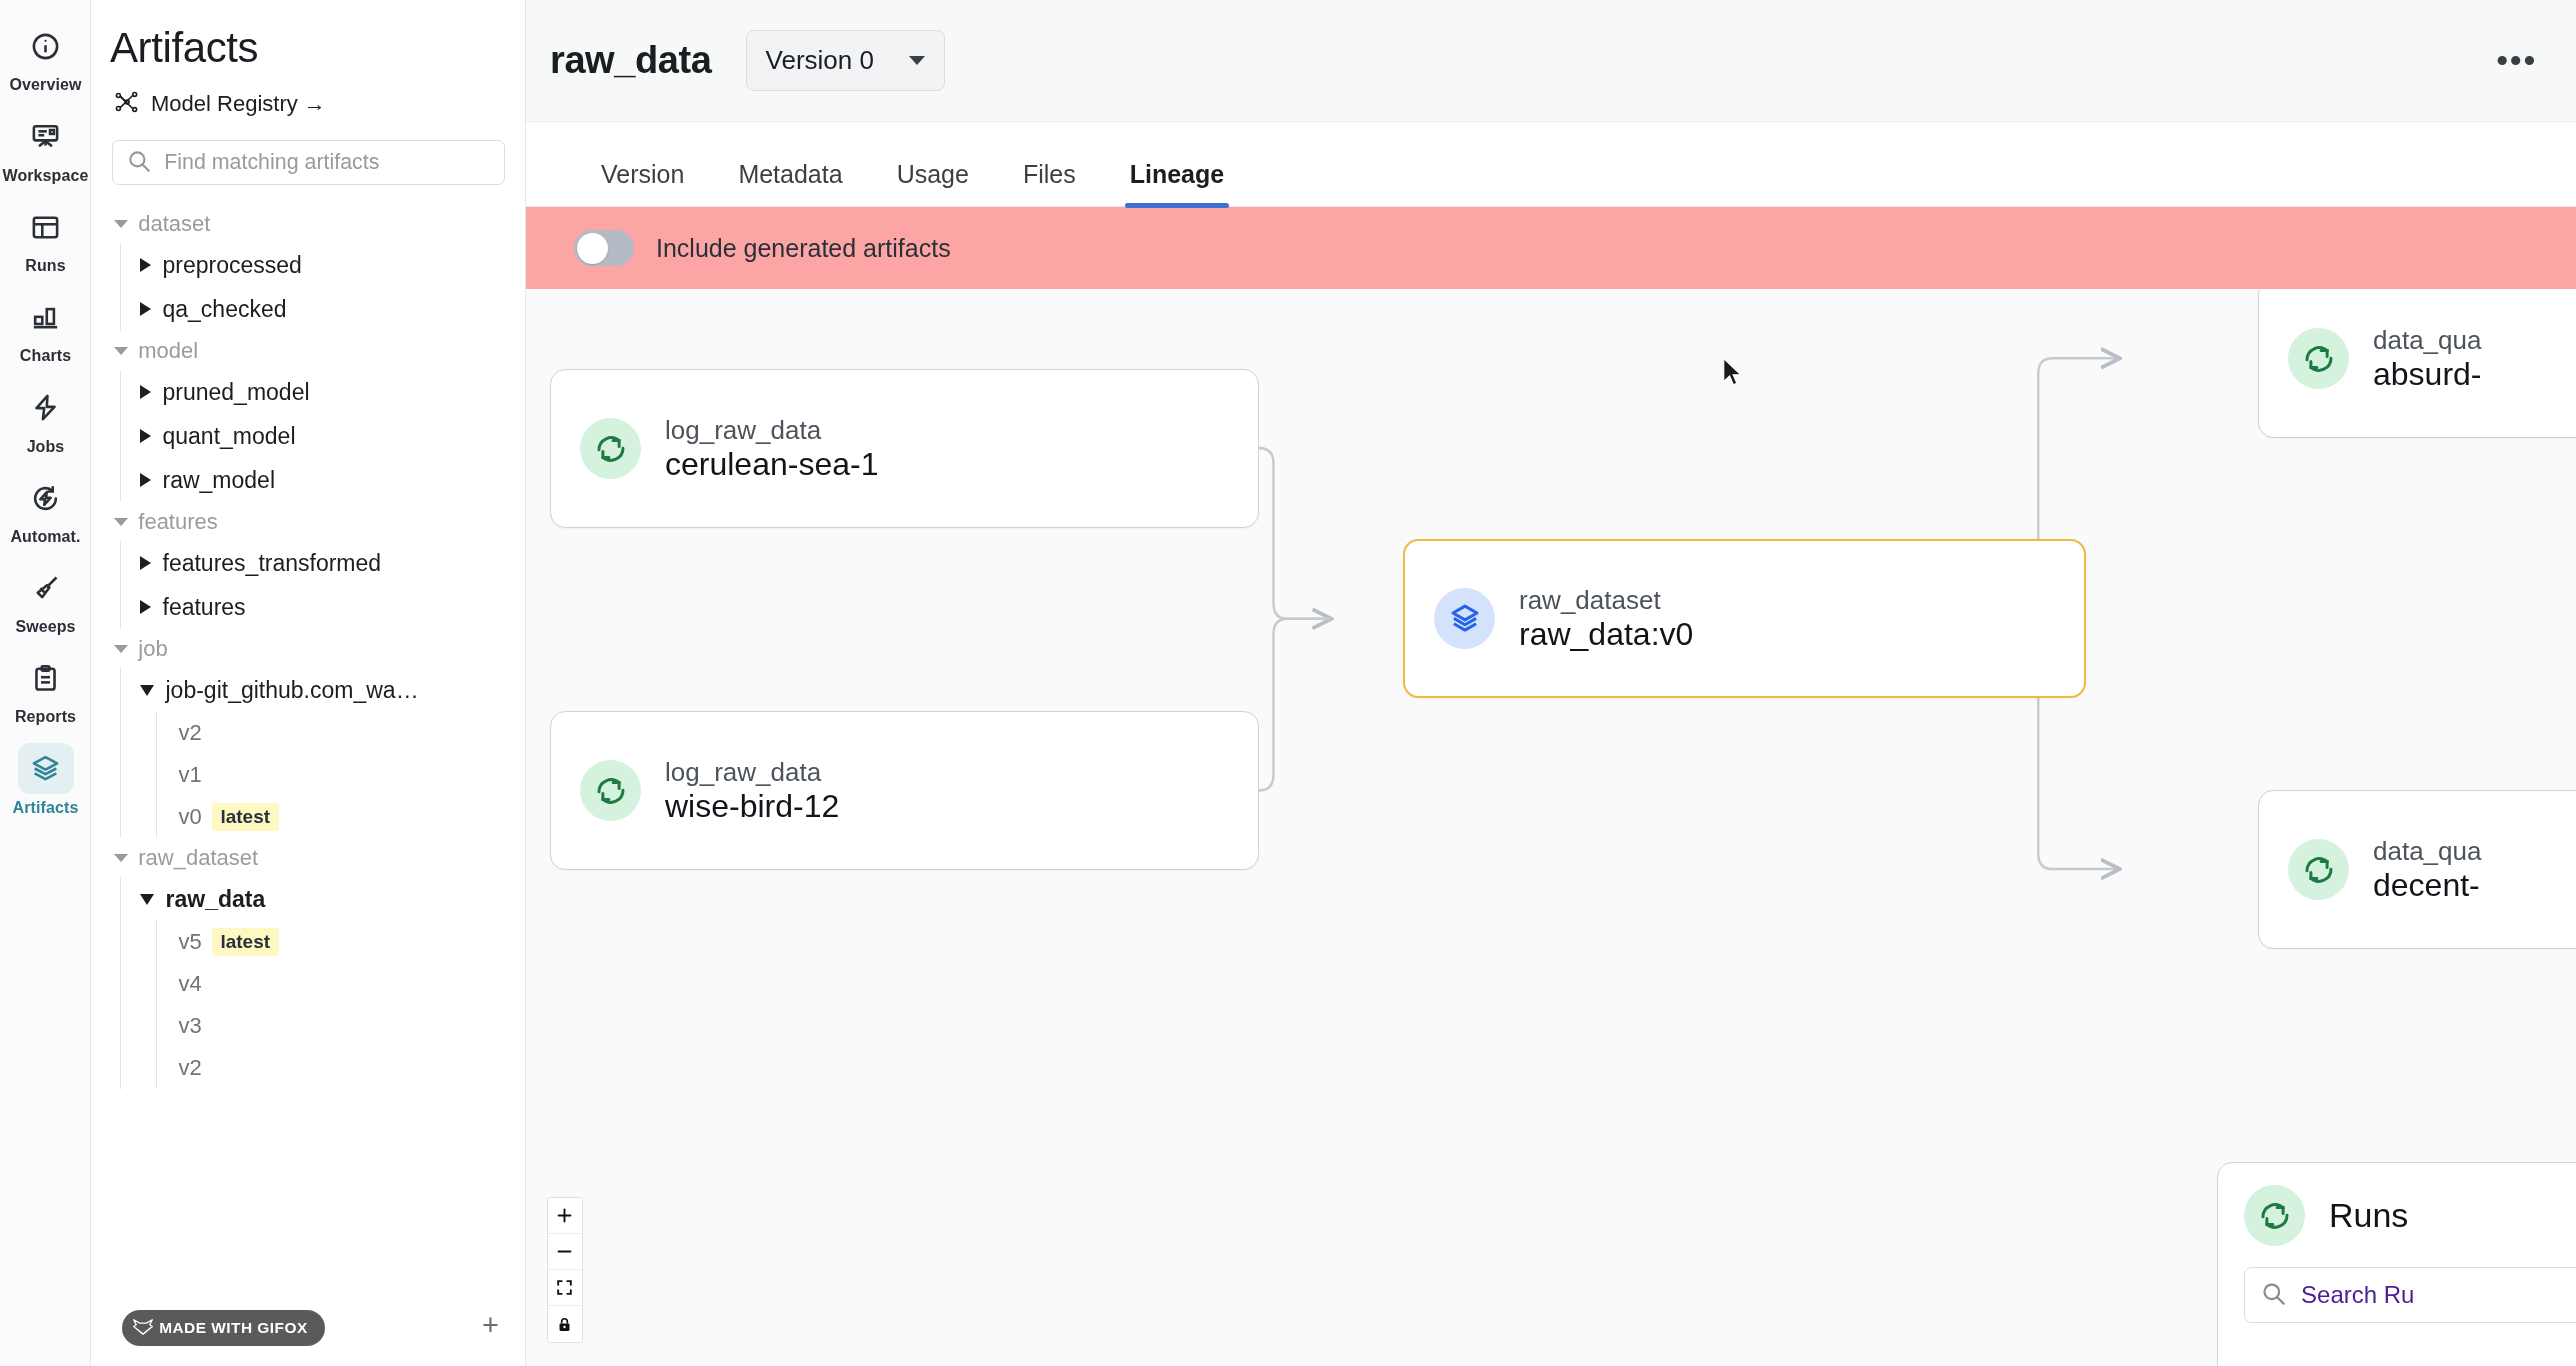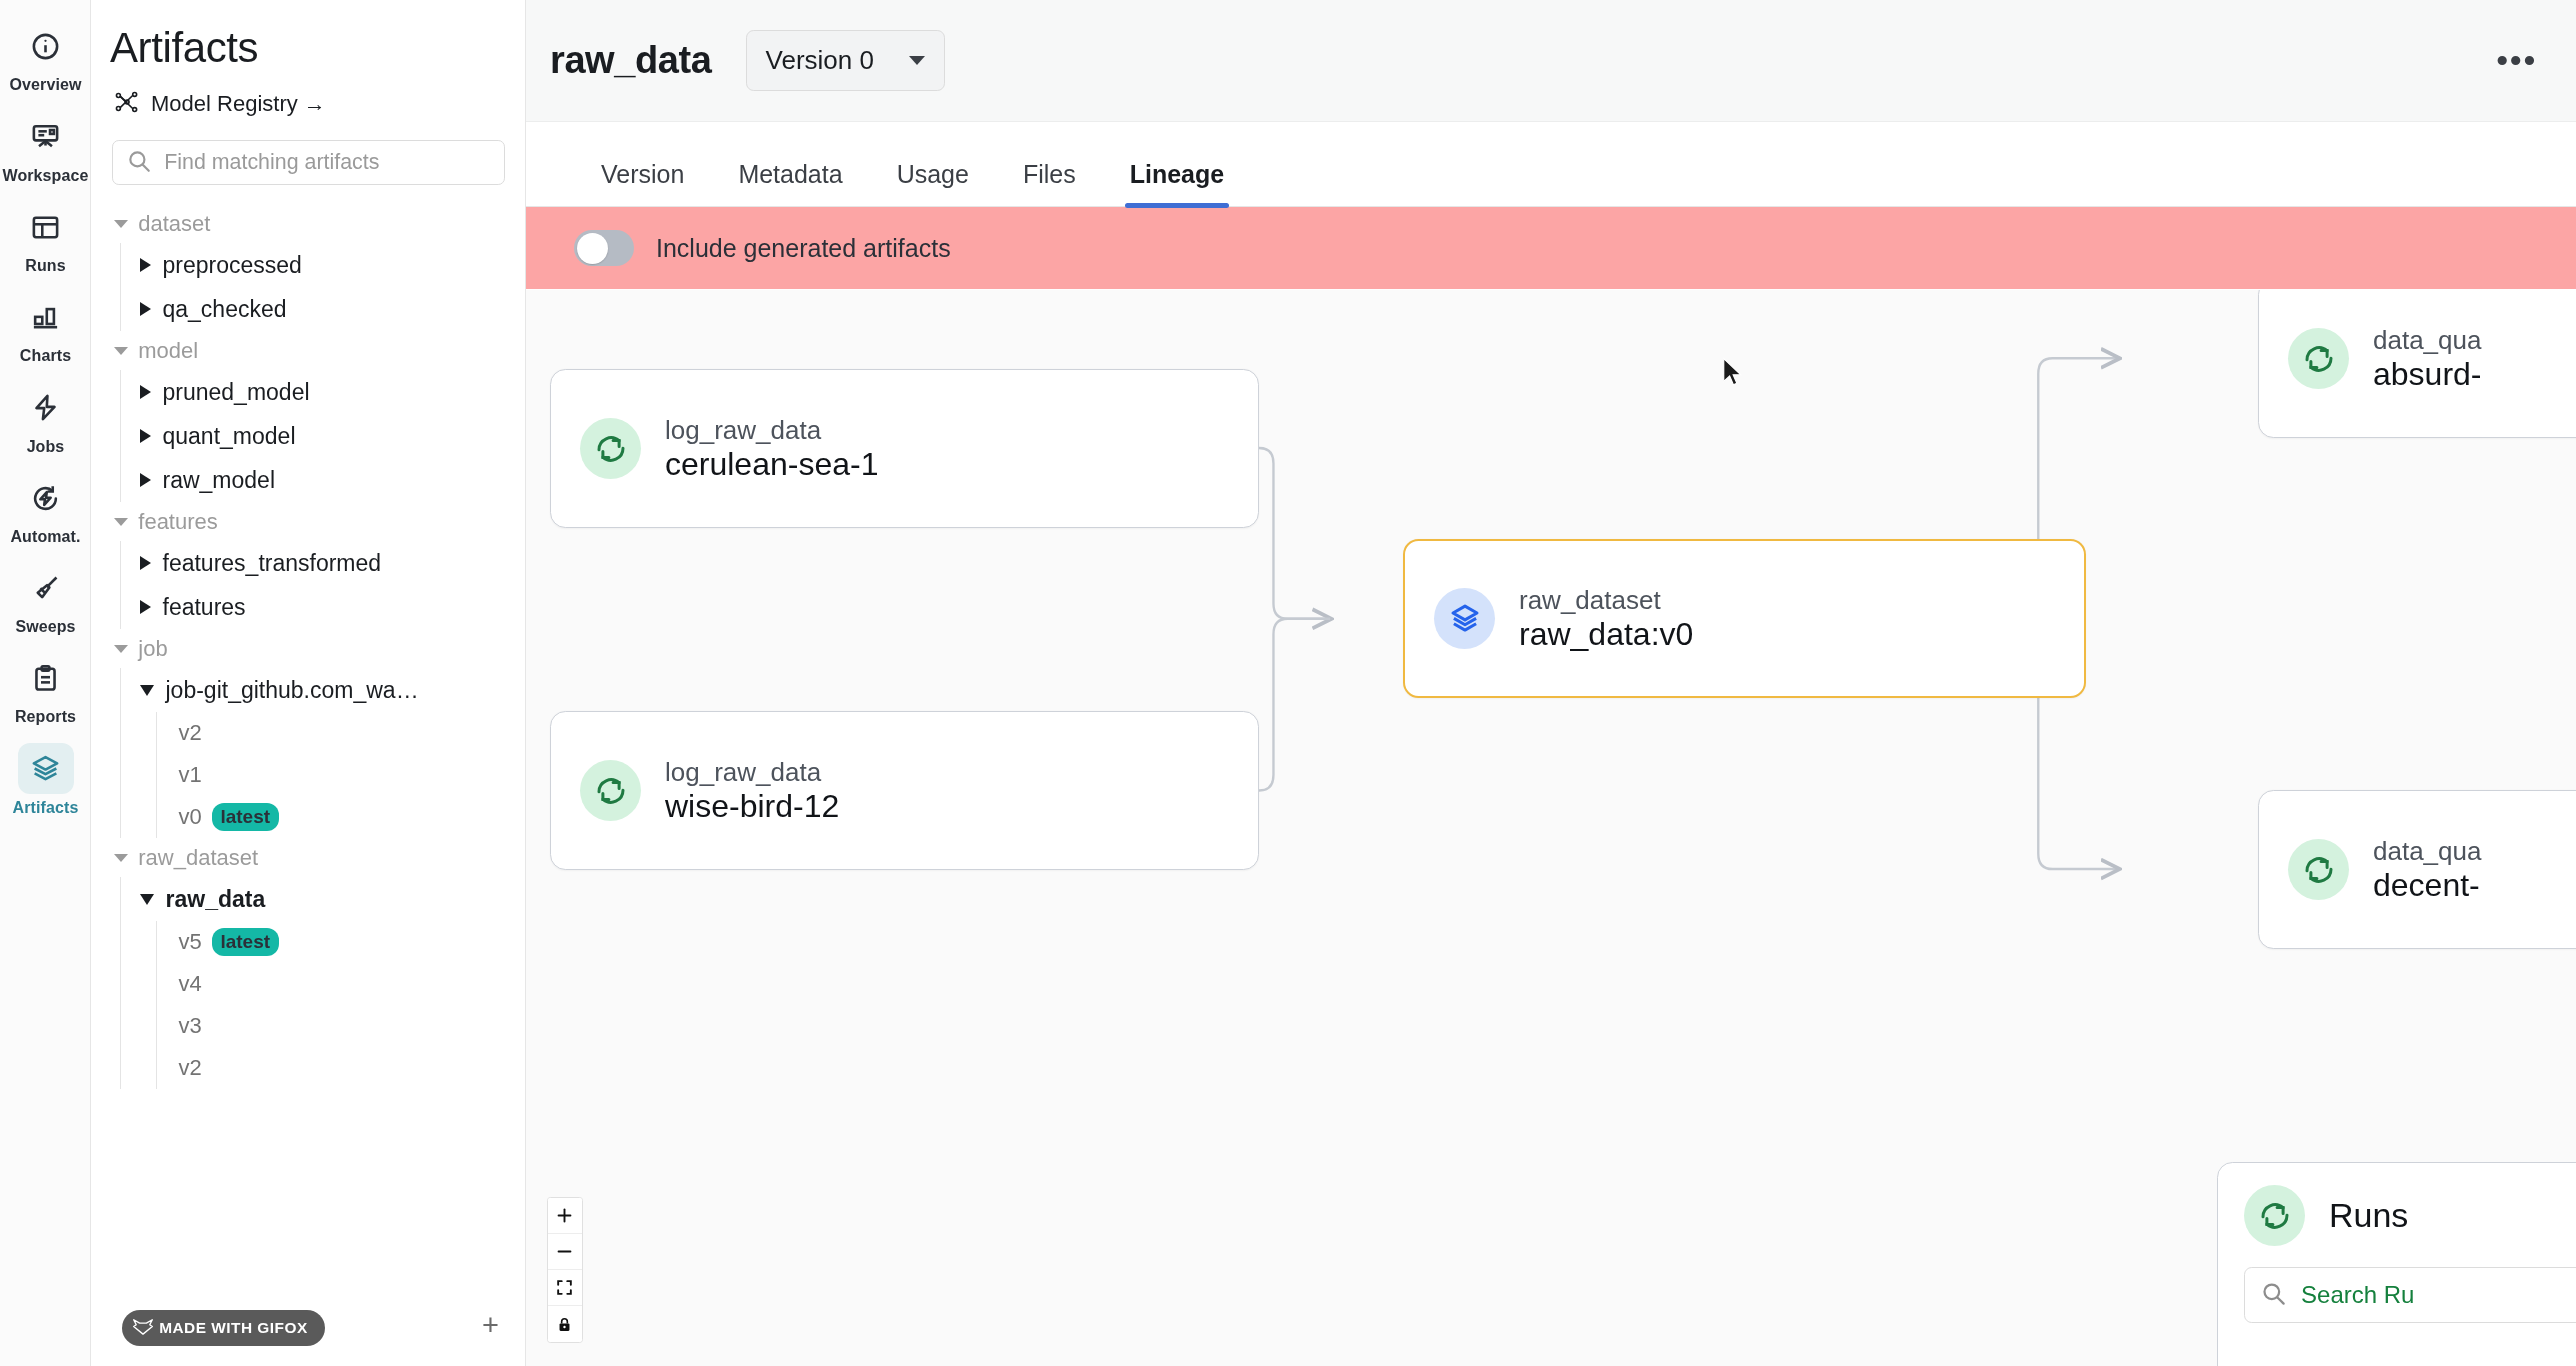--- a/index.html
+++ b/index.html
@@ -82,22 +82,22 @@
     height: 44px; cursor: pointer;
   }
   .tri-right { width: 0; height: 0; border-top: 7.7px solid transparent; border-bottom: 7.7px solid transparent; border-left: 11px solid #1a1d21; }
   .tri-down { width: 0; height: 0; border-left: 7.7px solid transparent; border-right: 7.7px solid transparent; border-top: 11px solid #1a1d21; }
   .child-label { font-size: 23px; color: #1a1d21; white-space: nowrap; }
   .child-label.bold { font-weight: 700; }
   .ver-children { margin-left: 16px; border-left: 1.7px solid #e4e4e4; padding-left: 22px; }
   .ver-row { display: flex; align-items: center; gap: 10.2px; height: 42px; cursor: pointer; }
   .ver-label { font-size: 22px; color: #737373; }
   .badge-latest {
-    font-size: 19px; color: #2b3038; background: #14b8a6;
-    border-radius: 12px; padding: 2.6px 8.5px; font-weight: 600;
+    font-size: 19px; color: #2b3038; background: #fef9c3;
+    border-radius: 2px; padding: 2.6px 8.5px; font-weight: 600;
   }
 
   .gifox {
     position: absolute; left: 31px; bottom: 21.4px;
     height: 36px; background: #5a5a5a; border-radius: 18px;
     display: flex; align-items: center; gap: 5px; padding: 0 17px 0 10.2px;
     z-index: 40;
   }
   .gifox-text { color: #fff; font-size: 15.4px; font-weight: 700; letter-spacing: 0.5px; }
   .plus-btn {
@@ -185,21 +185,21 @@
     position: absolute; right: -51px; bottom: -51px; width: 410px; height: 256px;
     background: #fff; border: 1.7px solid #ced2d9; border-radius: 15.4px;
     padding: 22px 26px; display: flex; flex-direction: column; gap: 20.5px;
   }
   .runs-head { display: flex; align-items: center; gap: 24px; }
   .runs-title { font-size: 34px; color: #111418; }
   .runs-search {
     height: 56px; border: 0.9px solid #dcdcdc; border-radius: 7.7px;
     display: flex; align-items: center; gap: 13.7px; padding: 0 15.4px;
   }
-  .runs-search-ph { font-size: 24px; color: #15803d; }
+  .runs-search-ph { font-size: 24px; color: #4c1d95; }
 
   
   .cursor { position: absolute; left: 1196px; top: 357px; z-index: 60; pointer-events: none; }
 </style>
 </head>
 <body>
 
 <div class="app">
 
   <div class="rail">

